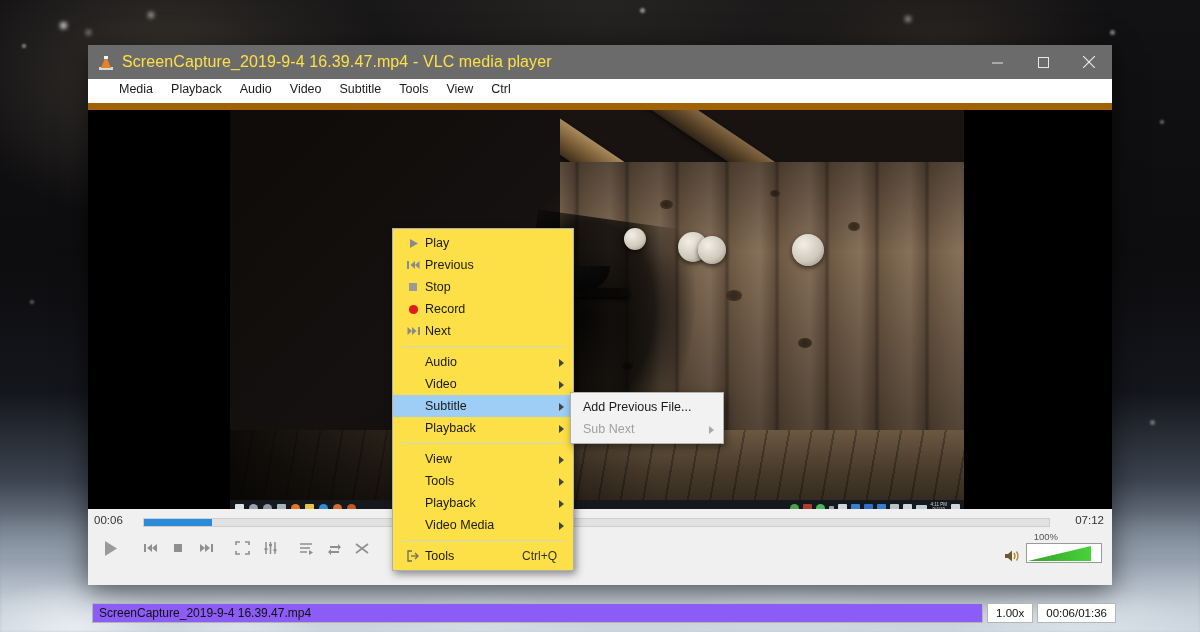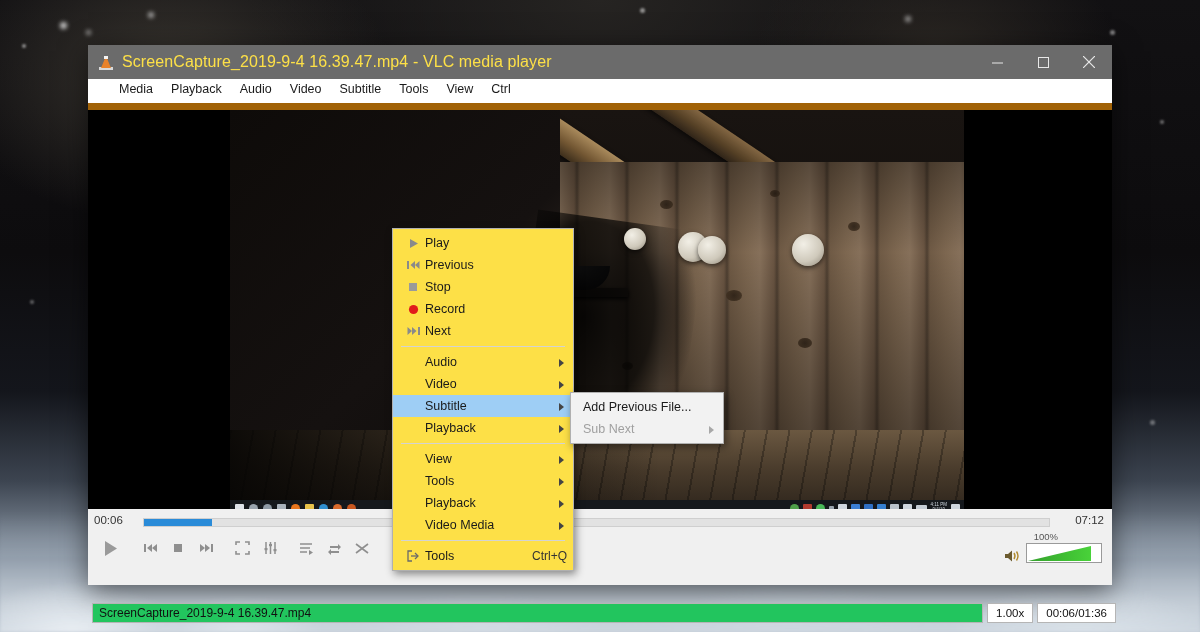--- a/index.html
+++ b/index.html
@@ -114,31 +114,31 @@
   .cbtn.play{width:36px;height:26px;}
   .grp{display:flex;margin-left:8px;}
   .volwrap{position:absolute;right:10px;top:0;height:30px;display:flex;align-items:flex-end;gap:4px;}
   .volpct{position:absolute;right:44px;top:-2px;font-size:9.5px;color:#555;}
   .volslider{position:relative;width:74px;height:18px;border:1px solid #9a9a9a;background:#fff;}
   .volslider .wedge{position:absolute;left:1px;bottom:1px;width:63px;height:15px;
     background:linear-gradient(90deg,#35a02e,#3fbf33 60%,#49d23a);
     clip-path:polygon(0 100%,100% 0,100% 100%);}
 
   .statusrow{position:absolute;left:0;top:556px;width:1024px;height:24px;display:flex;align-items:center;padding:0 4px;gap:4px;}
-  .fname{flex:1;height:18px;border:1px solid #b5b5b5;background:#22c55e;display:flex;align-items:center;padding:0 6px;font-size:12px;color:#111;}
+  .fname{flex:1;height:18px;border:1px solid #b5b5b5;background:#8b5cf6;display:flex;align-items:center;padding:0 6px;font-size:12px;color:#111;}
   .sfield{height:18px;border:1px solid #b5b5b5;background:#fff;display:flex;align-items:center;justify-content:center;font-size:11.5px;color:#111;padding:0 8px;}
 
   
   #ctxmenu{position:absolute;left:392px;top:228px;width:180px;background:#fde047;
     border:1px solid #b0b0b0;box-shadow:2px 3px 8px rgba(0,0,0,.45);padding:3px 0;z-index:40;}
   .mrow{position:relative;height:22px;display:flex;align-items:center;padding-left:8px;font-size:12.5px;color:#1a1a1a;}
   .mrow.hl{background:#9ecef5;}
   .mrow .mico{width:24px;height:22px;display:flex;align-items:center;justify-content:center;flex:none;}
   .mrow .mlabel{flex:1;}
-  .mrow .acc{font-size:12px;color:#333;padding-right:6px;}
+  .mrow .acc{font-size:12px;color:#333;padding-right:16px;}
   .mrow .arrow{position:absolute;right:9px;top:8px;width:0;height:0;
     border-top:4px solid transparent;border-bottom:4px solid transparent;border-left:5px solid #444;}
   .msep{height:1px;background:#d3d3d3;margin:4px 8px;}
 
   #submenu{position:absolute;left:570px;top:392px;width:152px;background:#f2f2f2;
     border:1px solid #b0b0b0;box-shadow:2px 3px 8px rgba(0,0,0,.45);padding:3px 0;z-index:50;}
   #submenu .mrow{padding-left:12px;}
   #submenu .mrow.dis{color:#a0a0a0;}
   #submenu .mrow.dis .arrow{border-left-color:#a8a8a8;}
 </style>

